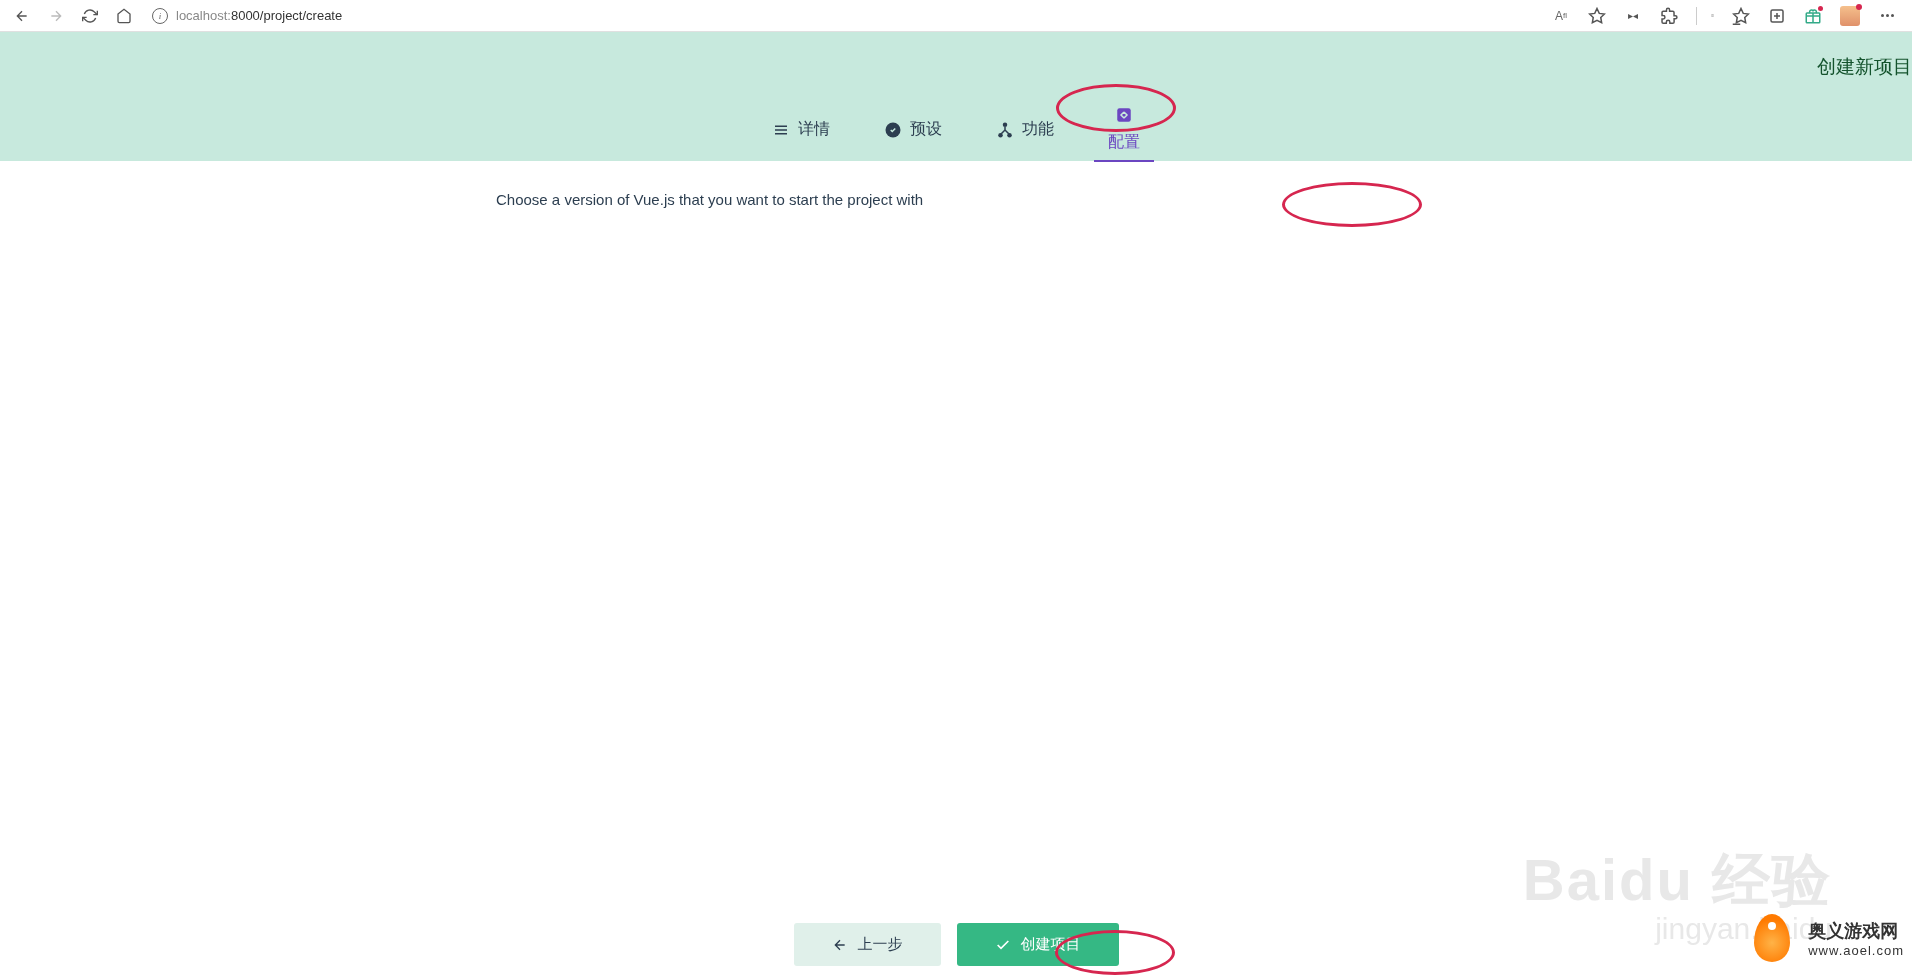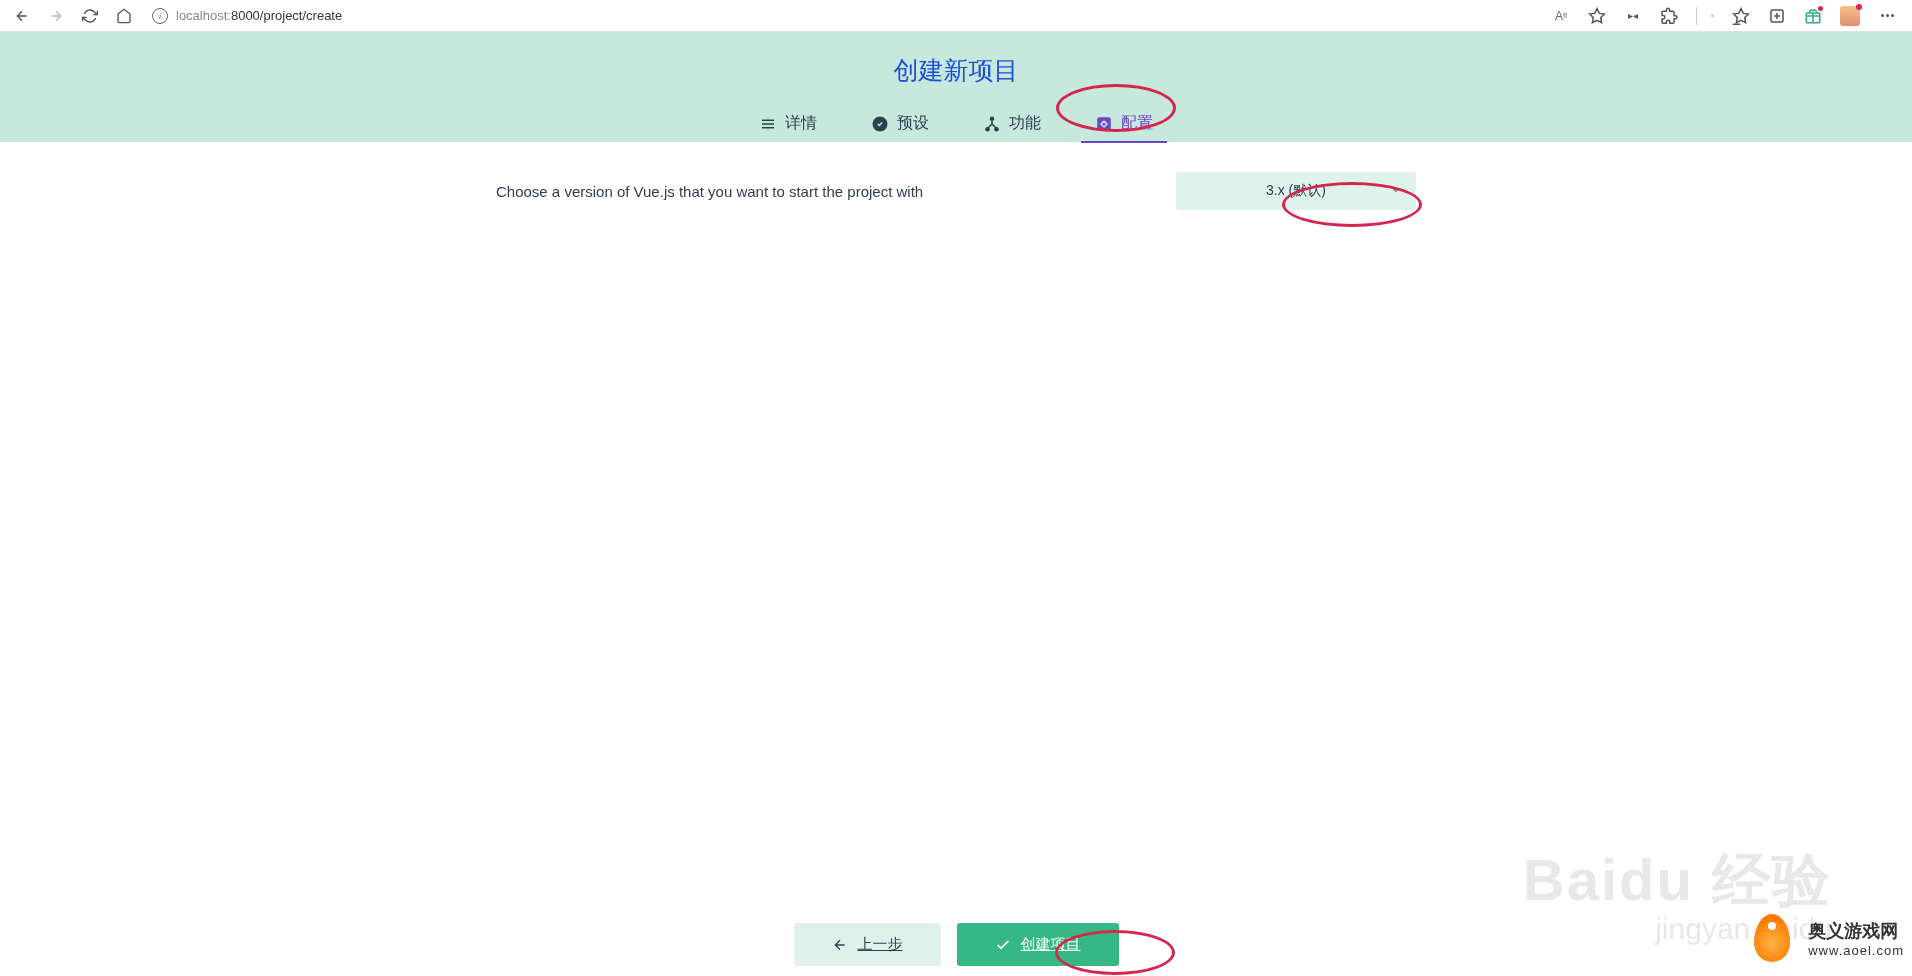--- a/index.html
+++ b/index.html
@@ -12,38 +12,38 @@
     .browser-icon svg { width: 16px; height: 16px; }
     .address-pill { display: flex; align-items: center; gap: 8px; margin-left: 10px; }
     .info-circle { width: 16px; height: 16px; border: 1px solid #666; border-radius: 50%; display: flex; align-items: center; justify-content: center; font-size: 9px; color: #666; font-family: serif; font-style: italic; }
     .address-text { font-size: 13px; color: #333; }
     .address-host { color: #888; }
     .browser-right { margin-left: auto; display: flex; align-items: center; gap: 18px; padding-right: 6px; }
     .browser-right .icon { width: 18px; height: 18px; color: #555; display: flex; align-items: center; justify-content: center; }
 
     
     .app-header { background: #c7e9dd; padding-top: 22px; }
-    .header-title { text-align: center; font-size: 25px; color: #1d4ed8; margin-bottom: 18px; }
+    .header-title { text-align: right; font-size: 19px; color: #14532d; margin-bottom: 18px; }
     .tabs { display: flex; justify-content: center; gap: 26px; padding-bottom: 0; }
     .tab { display: flex; align-items: center; gap: 8px; padding: 8px 14px; font-size: 16px; color: #2c3e50; cursor: pointer; position: relative; }
     .tab-icon { width: 18px; height: 18px; display: flex; align-items: center; justify-content: center; }
-    .tab.active { color: #6b46c1; }
+    .tab.active { color: #6b46c1; flex-direction: column; }
     .tab.active::after { content: ""; position: absolute; left: 0; right: 0; bottom: -1px; height: 2px; background: #6b46c1; }
     .tab.active .tab-icon { color: #6b46c1; }
 
     
     .main { padding: 30px 0; }
     .config-row { display: flex; align-items: center; max-width: 920px; margin: 0 auto; }
     .config-label { font-size: 15px; color: #2c3e50; }
     .version-select { margin-left: auto; background: #dff3ec; color: #2c3e50; font-size: 14px; padding: 10px 18px; border-radius: 3px; display: flex; align-items: center; gap: 70px; cursor: pointer; min-width: 240px; justify-content: center; position: relative; }
     .version-select .chevron { position: absolute; right: 14px; }
 
     
     .footer { position: fixed; bottom: 10px; left: 0; right: 0; display: flex; justify-content: center; gap: 16px; }
-    .btn { padding: 12px 38px; border-radius: 3px; font-size: 15px; display: flex; align-items: center; gap: 10px; cursor: pointer; text-decoration: underline; }
+    .btn { padding: 12px 38px; border-radius: 3px; font-size: 15px; display: flex; align-items: center; gap: 10px; cursor: pointer; }
     .btn-back { background: #e0f0ea; color: #2c3e50; }
     .btn-create { background: #35b884; color: #fff; }
     .btn-icon { width: 16px; height: 16px; display: flex; align-items: center; justify-content: center; }
 
     
     .annot { position: absolute; border: 3px solid #d6264f; border-radius: 50%; pointer-events: none; }
 
     
     .watermark { position: fixed; right: 80px; bottom: 30px; text-align: right; color: #e8e8e8; pointer-events: none; }
     .watermark .big { font-size: 58px; font-weight: bold; letter-spacing: 2px; }
@@ -184,28 +184,20 @@
           </svg>
       </span>
       <span>配置</span>
     </div>
   </div>
 </div>
 
 <div class="main">
   <div class="config-row">
     <div class="config-label">Choose a version of Vue.js that you want to start the project with</div>
-    <div class="version-select">
-      <span>3.x (默认)</span>
-      <span class="chevron">
-        <svg width="12" height="12" viewBox="0 0 24 24" fill="none" stroke="#2c3e50" stroke-width="2">
-            <polyline points="6 9 12 15 18 9"></polyline>
-          </svg>
-      </span>
-    </div>
   </div>
 </div>
 
 <div class="footer">
   <div class="btn btn-back">
     <span class="btn-icon">
       <svg viewBox="0 0 24 24" fill="none" stroke="currentColor" stroke-width="2">
           <path d="M19 12H5M12 19l-7-7 7-7"></path>
         </svg>
     </span>

